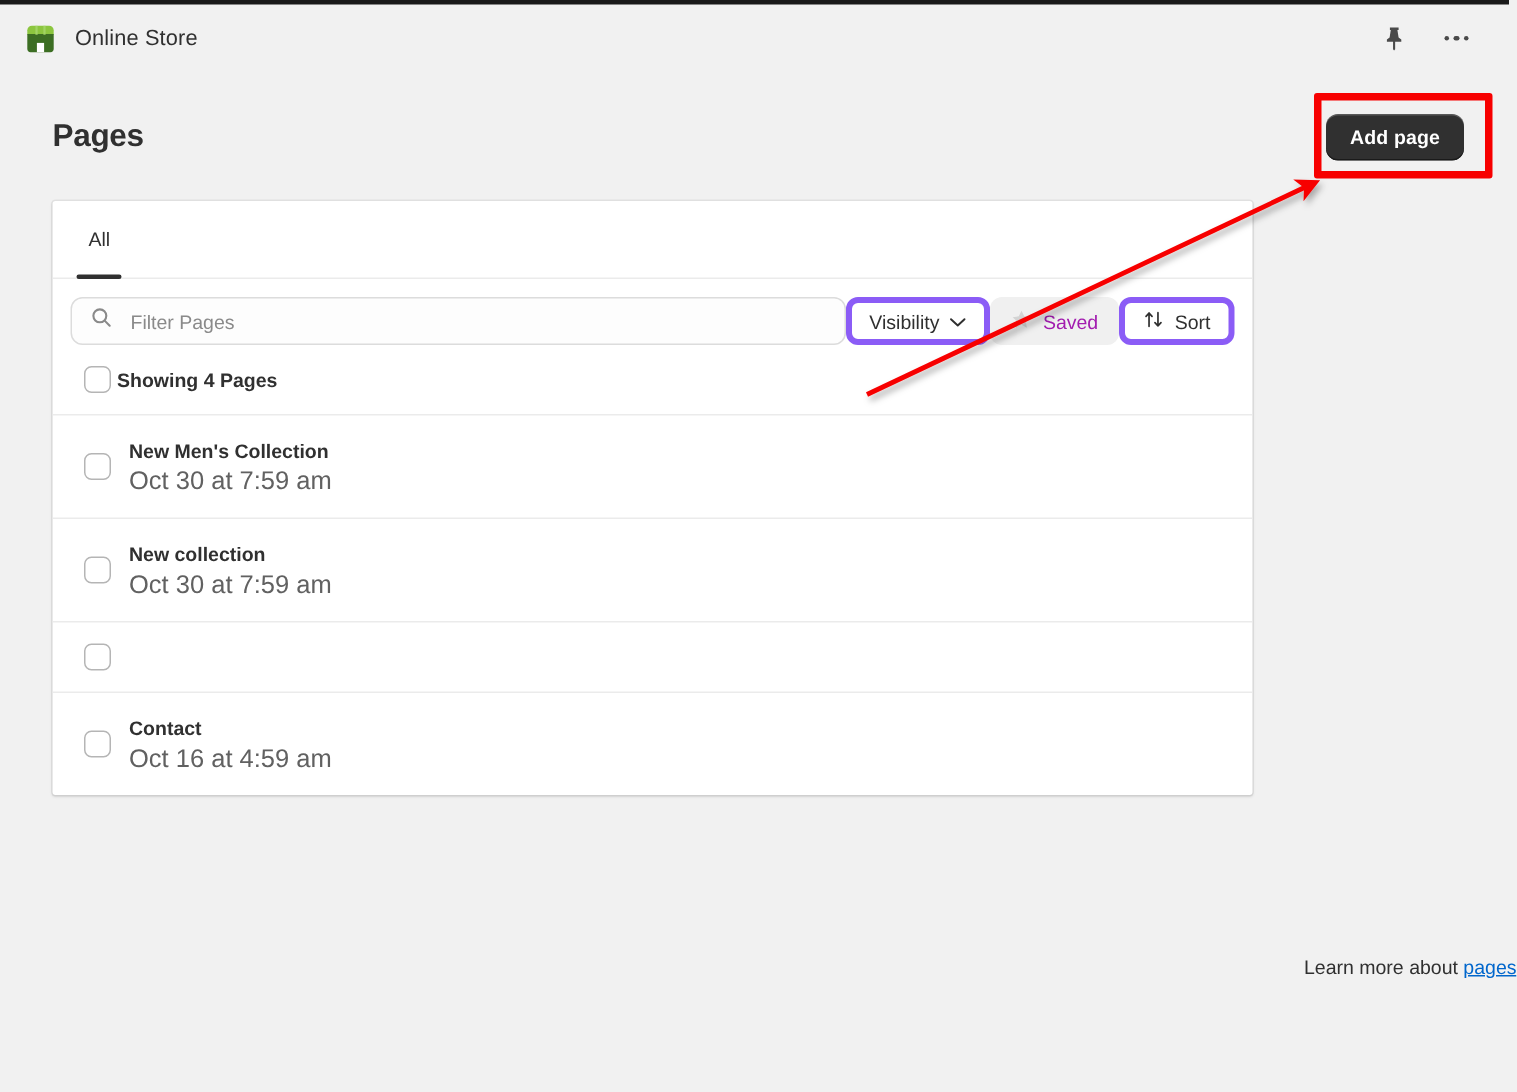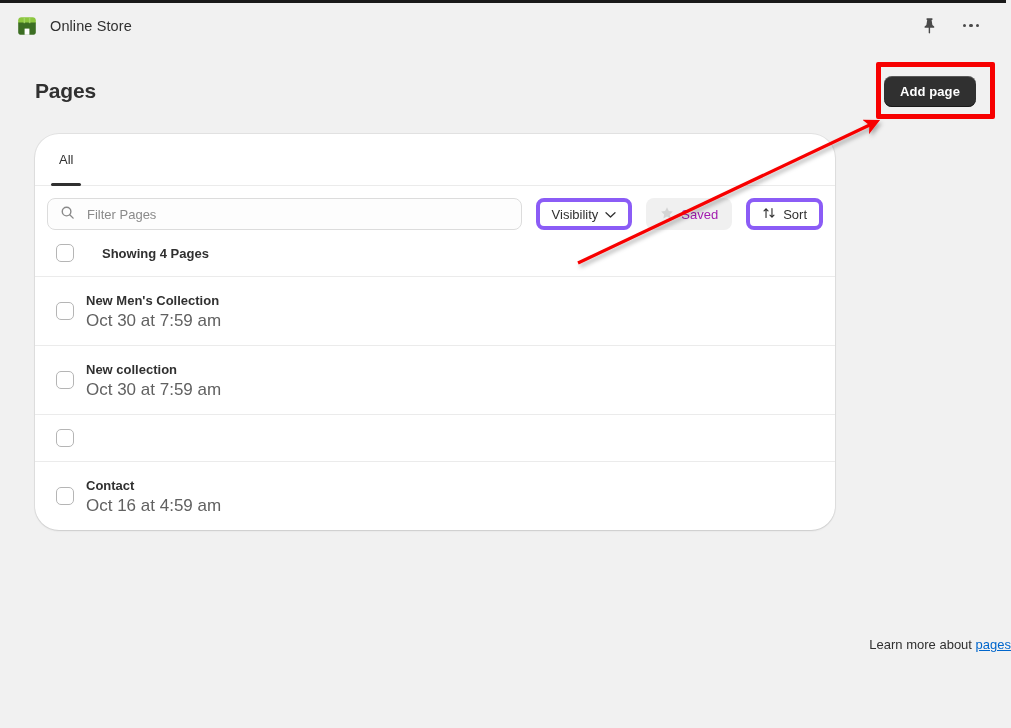--- a/index.html
+++ b/index.html
@@ -108,21 +108,21 @@
     letter-spacing: .1px;
   }
 
   
   .card {
     position: absolute;
     left: 35px;
     top: 134px;
     width: 800px;
     background: #ffffff;
-    border-radius: 24px;
+    border-radius: 2px;
     box-shadow: 0 0 0 1px rgba(0,0,0,.06), 0 1px 2px rgba(0,0,0,.10);
     overflow: hidden;
   }
 
   
   .tabs {
     display: flex;
     align-items: stretch;
     height: 52px;
     padding: 0 8px;
@@ -151,21 +151,21 @@
     bottom: -7px;
     height: 3px;
     border-radius: 2px;
     background: #303030;
   }
 
   
   .filter-row {
     display: flex;
     align-items: flex-end;
-    gap: 14px;
+    gap: 0;
     padding: 12px 12px 10px 12px;
   }
   .search-box {
     flex: 1;
     height: 32px;
     border: 1px solid #dcdcdc;
     border-radius: 8px;
     background: #fdfdfd;
     display: flex;
     align-items: center;
@@ -225,21 +225,21 @@
     border-radius: 5px;
     background: #fff;
     flex: none;
     cursor: pointer;
     box-sizing: border-box;
   }
 
   .showing-row {
     display: flex;
     align-items: center;
-    gap: 28px;
+    gap: 4px;
     padding: 4px 12px 14px 21px;
   }
   .showing-label {
     font-size: 13px;
     font-weight: bold;
     color: #303030;
   }
 
   
   .row {

